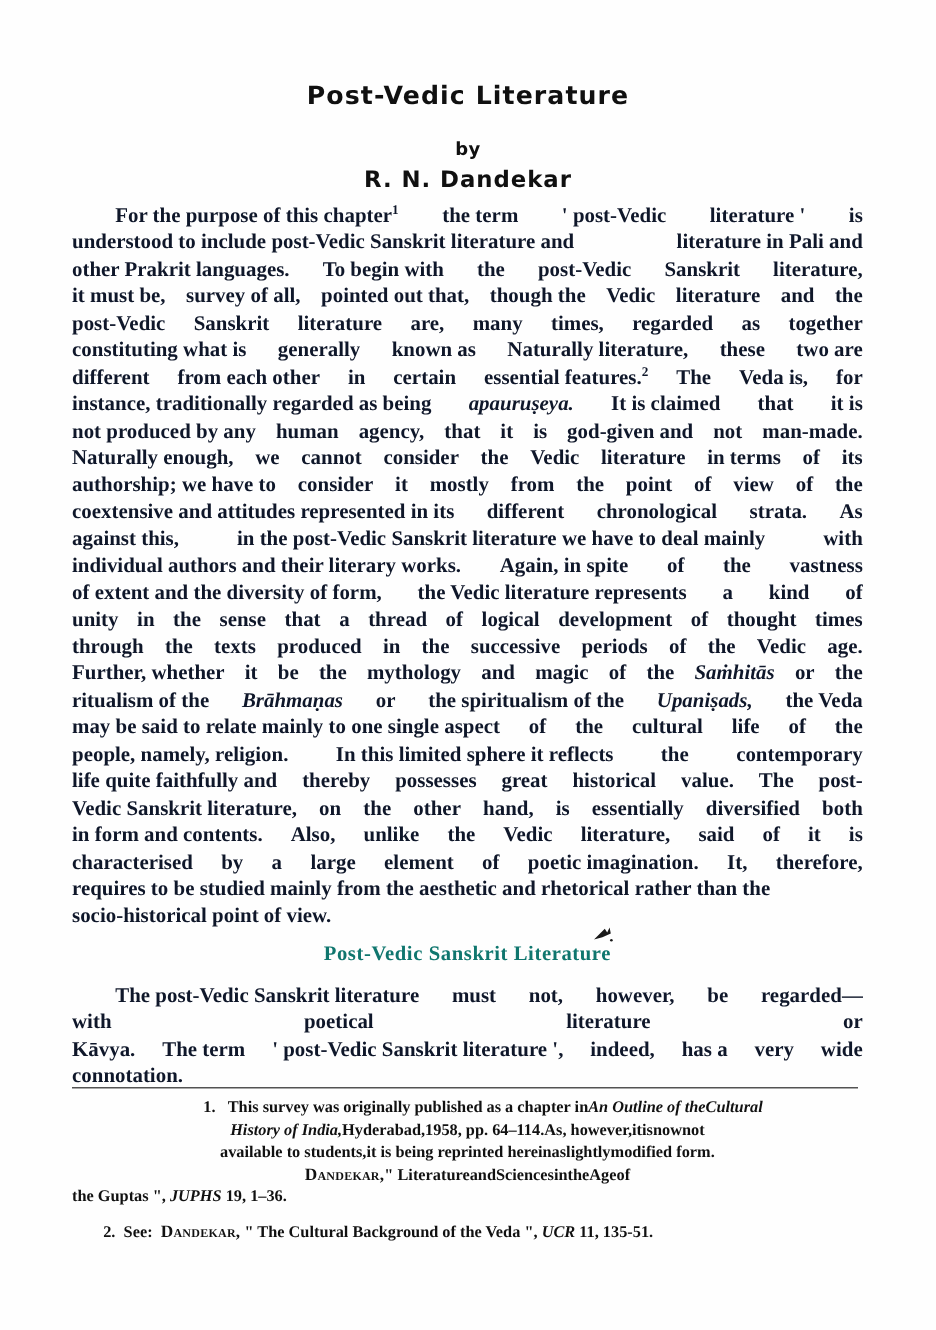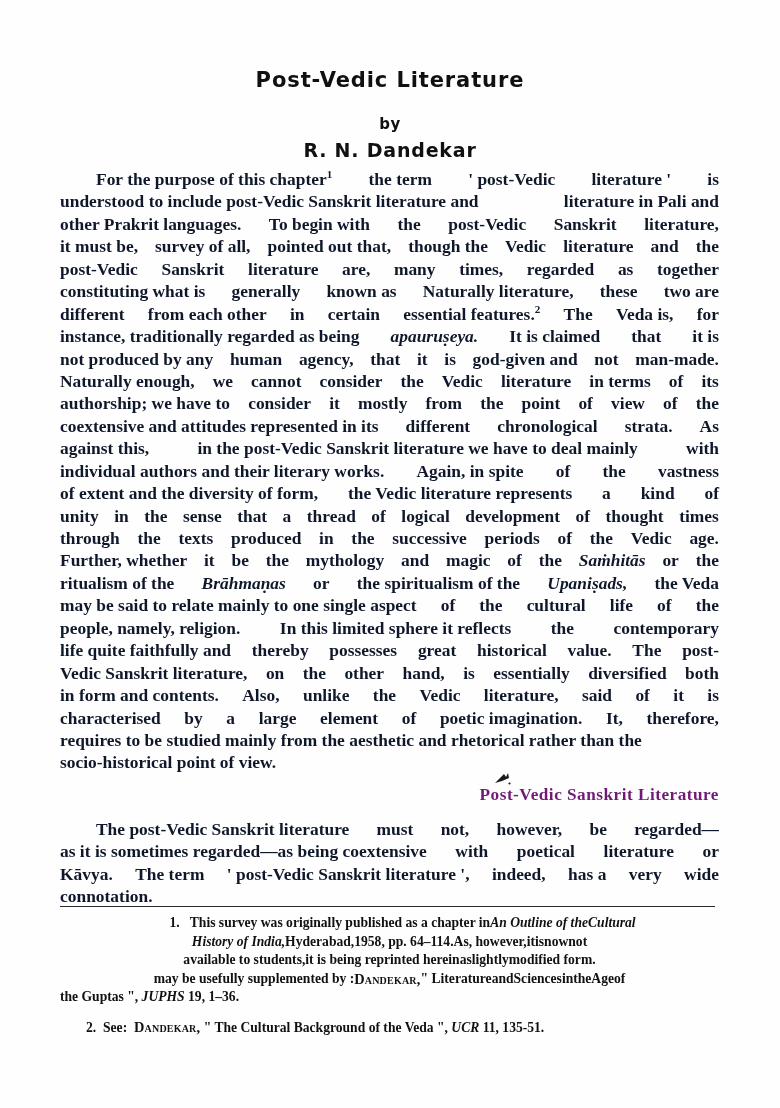--- a/index.html
+++ b/index.html
@@ -87,25 +87,25 @@
     line-height: 0;
     font-weight: 700;
   }
 
   
   .section-head {
     position: absolute;
     top: 785px;
     left: 60px;
     width: 659px;
-    text-align: right;
+    text-align: center;
     font-size: 17.2px;
     font-weight: 700;
     letter-spacing: 0.5px;
-    color: #701a75;
+    color: #0f766e;
   }
   .ink-mark {
     position: absolute;
     top: 772px;
     left: 493px;
     width: 18px;
     height: 14px;
     pointer-events: none;
   }
 
@@ -449,21 +449,20 @@
     <div class="tline j">
       <span><span class="ind"></span><span>The post-Vedic Sanskrit literature</span></span>
       <span>must</span>
       <span>not,</span>
       <span>however,</span>
       <span>be</span>
       <span>regarded—</span>
     </div>
 
     <div class="tline j">
-      <span>as it is sometimes regarded—as being coextensive</span>
       <span>with</span>
       <span>poetical</span>
       <span>literature</span>
       <span>or</span>
     </div>
 
     <div class="tline j">
       <span>Kāvya.</span>
       <span>The term</span>
       <span>' post-Vedic Sanskrit literature ',</span>
@@ -502,21 +501,20 @@
     <div class="fline j">
       <span>available to students,</span>
       <span>it is being reprinted here</span>
       <span>in</span>
       <span>a</span>
       <span>slightly</span>
       <span>modified form.</span>
     </div>
 
     <div class="fline j">
-      <span>may be usefully supplemented by :</span>
       <span class="sc">Dandekar,</span>
       <span>" Literature</span>
       <span>and</span>
       <span>Sciences</span>
       <span>in</span>
       <span>the</span>
       <span>Age</span>
       <span>of</span>
     </div>
 

